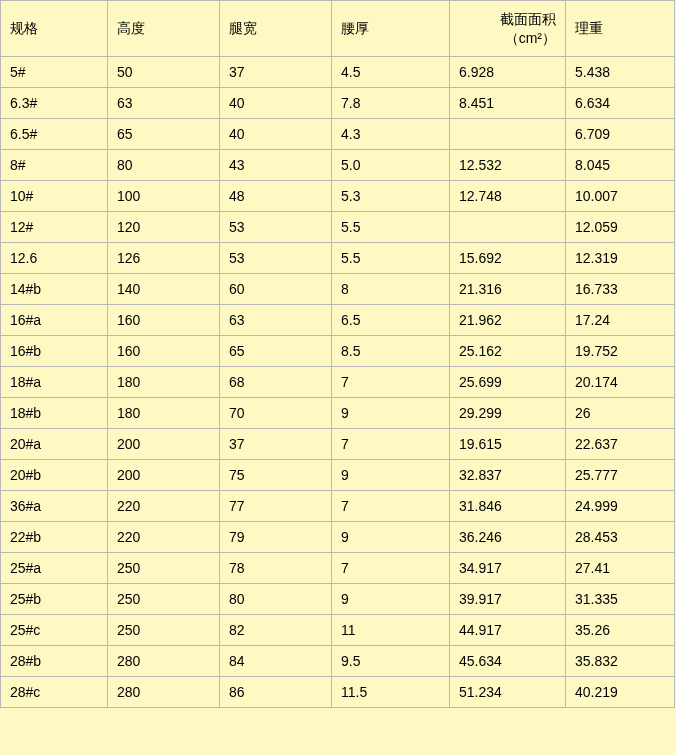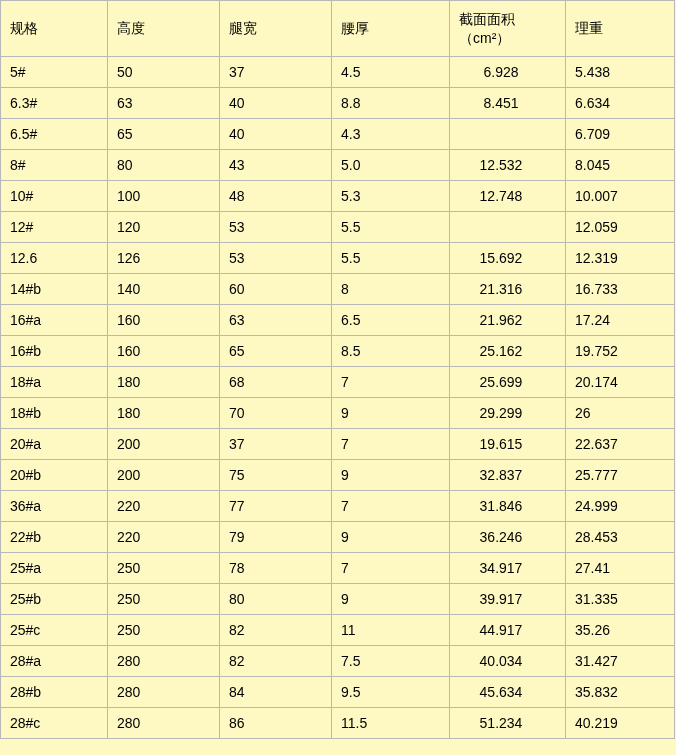--- a/index.html
+++ b/index.html
@@ -43,27 +43,27 @@
     white-space: nowrap;
     overflow: hidden;
   }
   table.spec-table thead th {
     height: 55px;
     text-align: left;
     vertical-align: middle;
     line-height: 1.35;
   }
   table.spec-table thead th.center {
-    text-align: left;
+    text-align: right;
   }
   table.spec-table tbody td {
     text-align: left;
   }
   table.spec-table tbody td.num-right {
-    text-align: center;
+    text-align: left;
     padding-right: 22px;
   }
   .hdr-two-line {
     display: block;
   }
 </style>
 </head>
 <body>
 
 <div class="sheet">
@@ -95,21 +95,21 @@
         <td>50</td>
         <td>37</td>
         <td>4.5</td>
         <td class="num-right">6.928</td>
         <td>5.438</td>
       </tr>
       <tr>
         <td>6.3#</td>
         <td>63</td>
         <td>40</td>
-        <td>8.8</td>
+        <td>7.8</td>
         <td class="num-right">8.451</td>
         <td>6.634</td>
       </tr>
       <tr>
         <td>6.5#</td>
         <td>65</td>
         <td>40</td>
         <td>4.3</td>
         <td class="num-right"></td>
         <td>6.709</td>
@@ -236,28 +236,20 @@
       </tr>
       <tr>
         <td>25#c</td>
         <td>250</td>
         <td>82</td>
         <td>11</td>
         <td class="num-right">44.917</td>
         <td>35.26</td>
       </tr>
       <tr>
-        <td>28#a</td>
-        <td>280</td>
-        <td>82</td>
-        <td>7.5</td>
-        <td class="num-right">40.034</td>
-        <td>31.427</td>
-      </tr>
-      <tr>
         <td>28#b</td>
         <td>280</td>
         <td>84</td>
         <td>9.5</td>
         <td class="num-right">45.634</td>
         <td>35.832</td>
       </tr>
       <tr>
         <td>28#c</td>
         <td>280</td>

